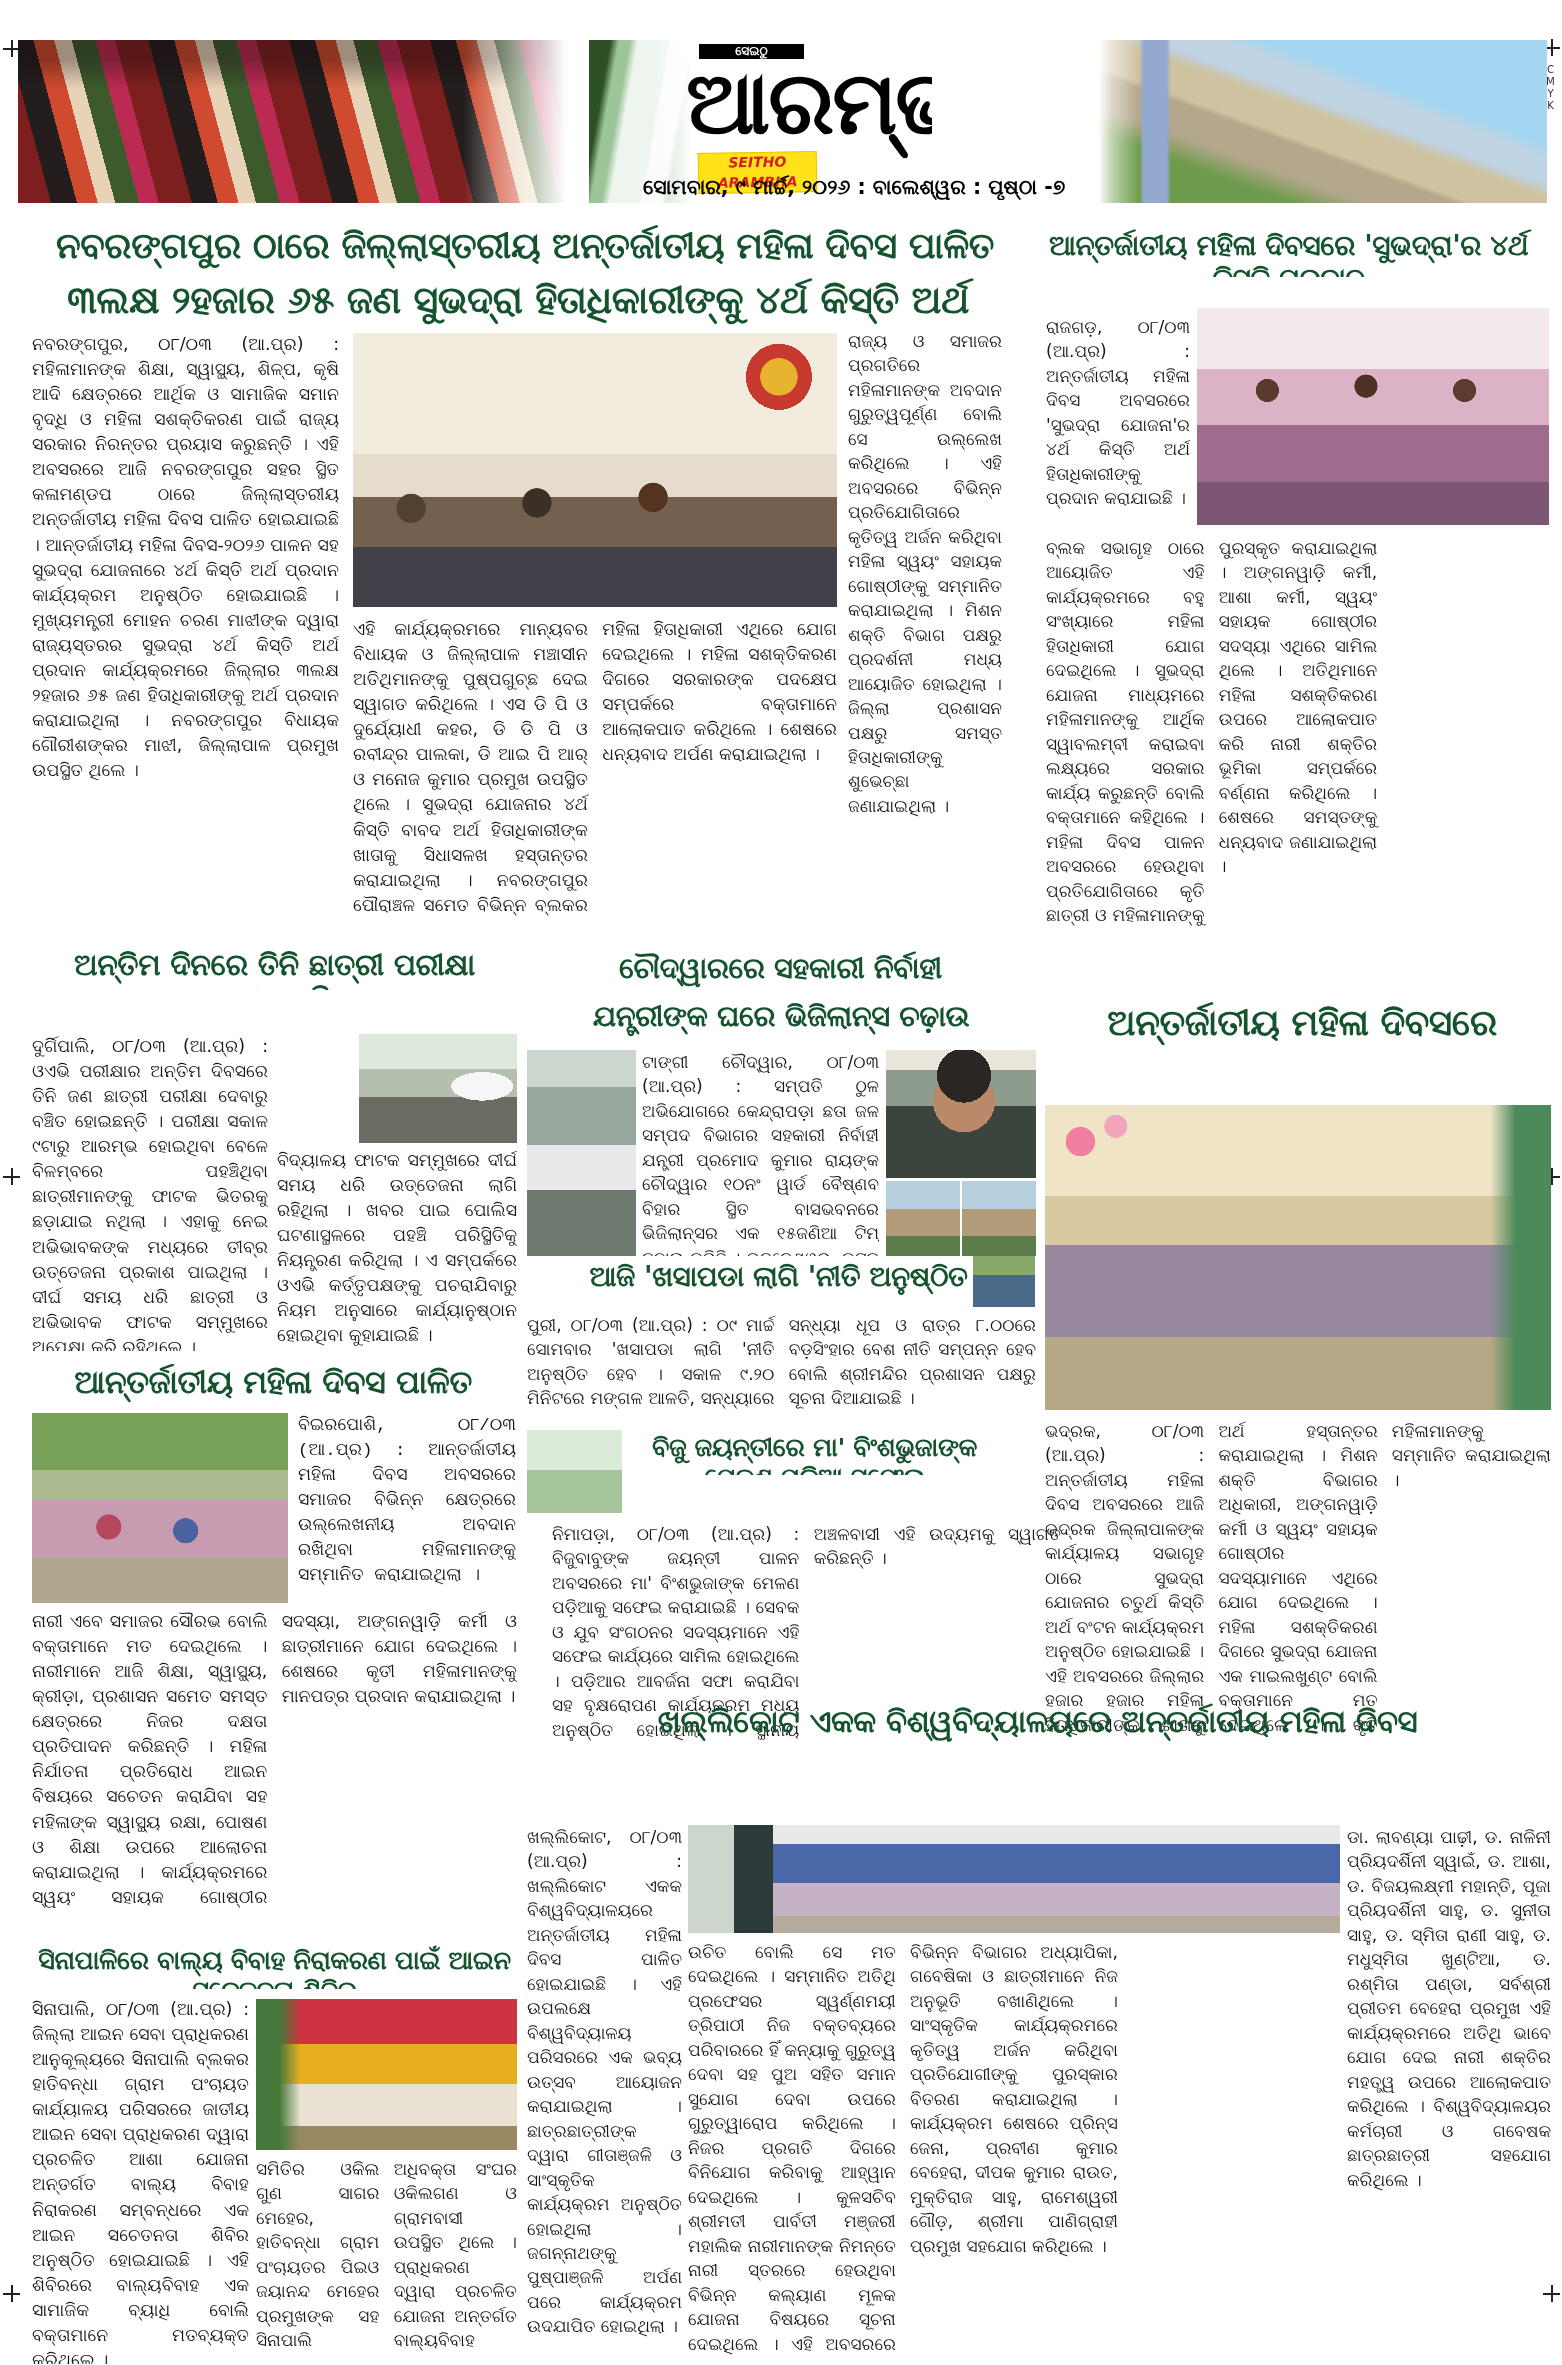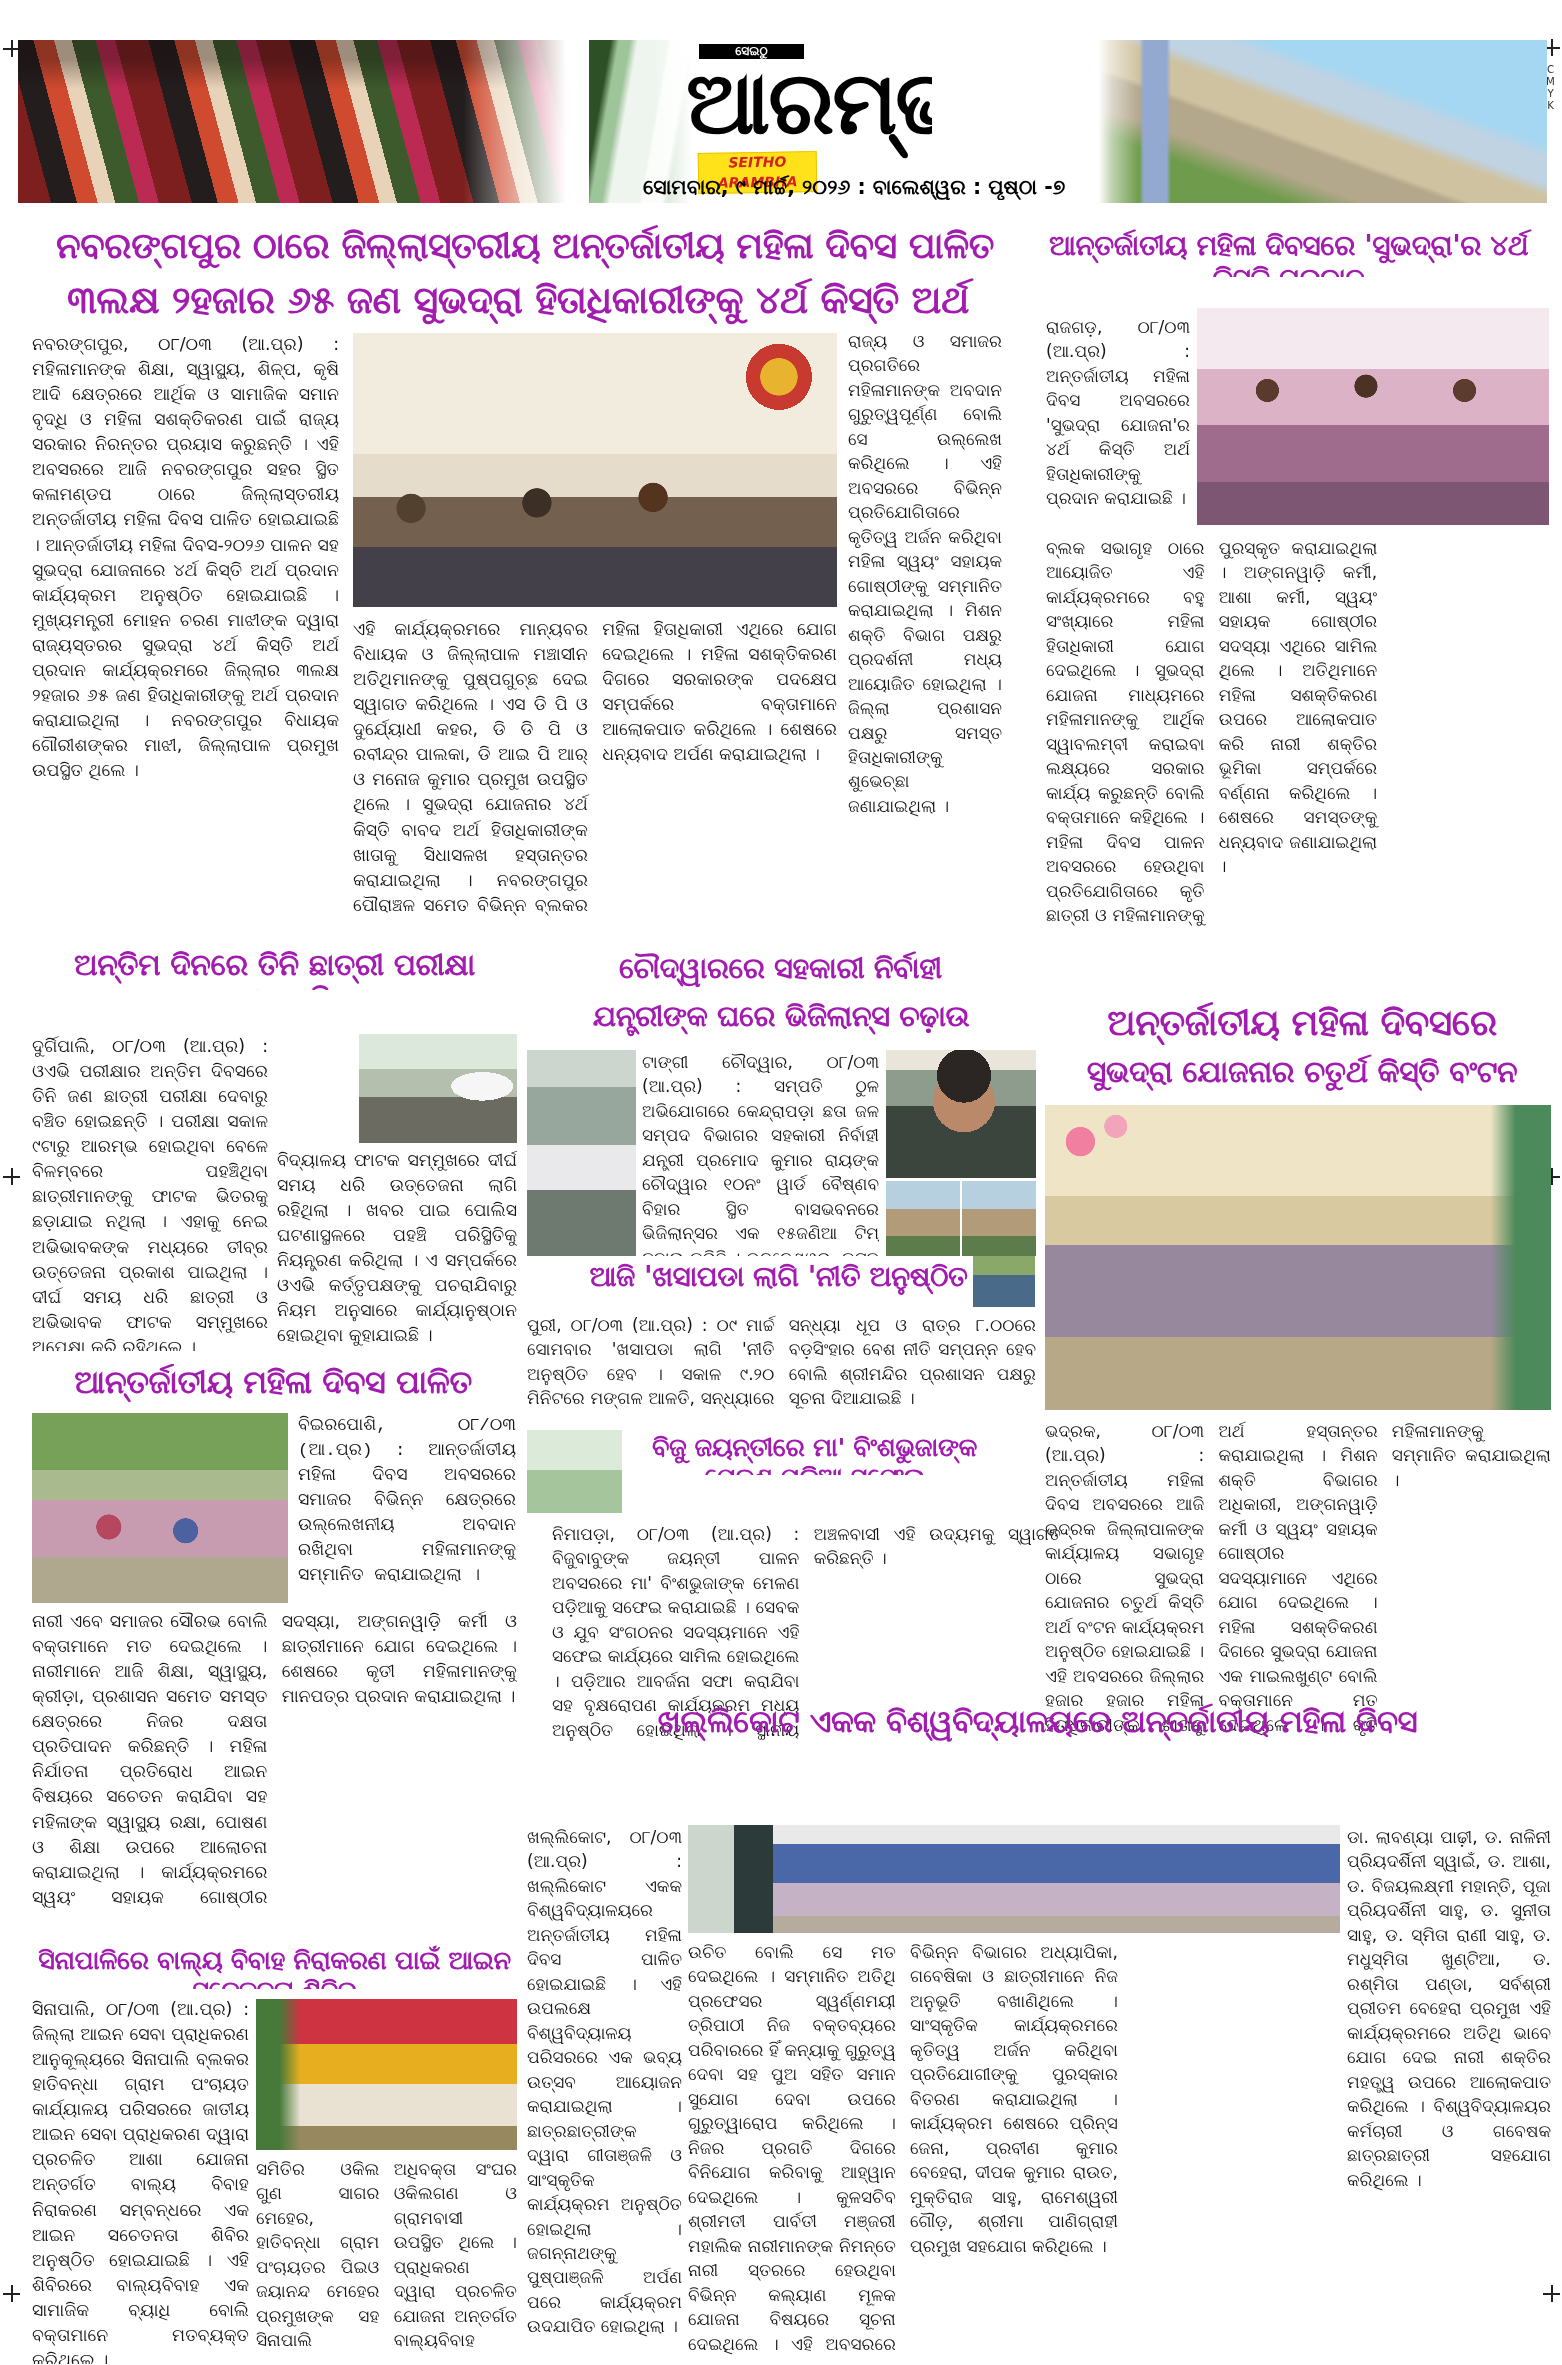--- a/index.html
+++ b/index.html
@@ -1,19 +1,19 @@
 <!DOCTYPE html>
 <html style="font-size:8.2px"><head>
 <meta charset="utf-8">
 <style>
   html,body{margin:0;padding:0;background:#ffffff;}
   .page{position:relative;width:1563px;height:2366px;background:#ffffff;overflow:hidden;
         font-family:"DejaVu Sans",sans-serif;color:#141414;}
   .photo{position:absolute;background-size:cover;}
-  .hl{position:absolute;font-weight:bold;color:#a21caf;text-align:center;line-height:1.18;
+  .hl{position:absolute;font-weight:bold;color:#14532d;text-align:center;line-height:1.18;
       letter-spacing:-0.5px;overflow:hidden;}
   .body-txt{position:absolute;font-size:17.4px;line-height:1.44;text-align:justify;
       overflow:hidden;color:#161616;word-break:break-word;}
   .cols2{column-count:2;column-gap:14.3px;column-fill:auto;}
   .cols3{column-count:3;column-gap:14.3px;column-fill:auto;}
   .kicker{position:absolute;background:#000;color:#fff;text-align:center;
       font-size:12.3px;line-height:15.4px;font-weight:bold;overflow:hidden;}
   .mast-title{position:absolute;font-weight:bold;color:#000;font-size:87px;
       line-height:1.25;text-align:center;letter-spacing:-2px;overflow:hidden;}
   .badge{position:absolute;background:#ffe21a;color:#d42020;font-weight:bold;
@@ -125,21 +125,20 @@
   <div class="photo ph-car" style="left:527px;top:1050px;width:109px;height:206px;"></div>
   <div class="body-txt" style="left:642px;top:1050px;width:237px;height:206px;font-size:17px;">ଟାଙ୍ଗୀ ଚୌଦ୍ୱାର, ୦୮/୦୩ (ଆ.ପ୍ର) : ସମ୍ପତି ଠୁଳ ଅଭିଯୋଗରେ କେନ୍ଦ୍ରାପଡ଼ା ଛତା ଜଳ ସମ୍ପଦ ବିଭାଗର ସହକାରୀ ନିର୍ବାହୀ ଯନ୍ତ୍ରୀ ପ୍ରମୋଦ କୁମାର ରାୟଙ୍କ ଚୌଦ୍ୱାର ୧୦ନଂ ୱାର୍ଡ ବୈଷ୍ଣବ ବିହାର ସ୍ଥିତ ବାସଭବନରେ ଭିଜିଲାନ୍ସର ଏକ ୧୫ଜଣିଆ ଟିମ୍ ଚଢ଼ାଉ କରିଛି । ଭୁବନେଶ୍ୱର, କଟକ ଓ ଚୌଦ୍ୱାରରେ ଥିବା ତାଙ୍କ ସ୍ଥାବର ଅସ୍ଥାବର ସମ୍ପତ୍ତିର ତଦନ୍ତ ଜାରି ରହିଛି ବୋଲି ଜଣାପଡ଼ିଛି ।</div>
   <div class="photo ph-portrait" style="left:886px;top:1050px;width:150px;height:128px;"></div>
   <div class="photo ph-houses" style="left:886px;top:1181px;width:150px;height:75px;"></div>
 
   <div class="hl" style="left:589px;top:1260px;width:379px;height:45px;font-size:28px;">ଆଜି 'ଖସାପଡା ଲାଗି 'ନୀତି ଅନୁଷ୍ଠିତ</div>
   <div class="photo ph-khasa" style="left:973px;top:1256px;width:62px;height:51px;"></div>
   <div class="body-txt cols2" style="left:527px;top:1313px;width:509px;height:108px;font-size:17px;">ପୁରୀ, ୦୮/୦୩ (ଆ.ପ୍ର) : ୦୯ ମାର୍ଚ୍ଚ ସୋମବାର 'ଖସାପଡା ଲାଗି 'ନୀତି ଅନୁଷ୍ଠିତ ହେବ । ସକାଳ ୯.୨୦ ମିନିଟରେ ମଙ୍ଗଳ ଆଳତି, ସନ୍ଧ୍ୟାରେ ସନ୍ଧ୍ୟା ଧୂପ ଓ ରାତ୍ର ୮.୦୦ରେ ବଡ଼ସିଂହାର ବେଶ ନୀତି ସମ୍ପନ୍ନ ହେବ ବୋଲି ଶ୍ରୀମନ୍ଦିର ପ୍ରଶାସନ ପକ୍ଷରୁ ସୂଚନା ଦିଆଯାଇଛି ।</div>
 
   <div class="hl" style="left:1053px;top:1002px;width:498px;height:43px;font-size:36px;">ଅନ୍ତର୍ଜାତୀୟ ମହିଳା ଦିବସରେ ଭଦ୍ରକରେ</div>
-  <div class="hl" style="left:1053px;top:1054px;width:498px;height:45px;font-size:30px;">ସୁଭଦ୍ରା ଯୋଜନାର ଚତୁର୍ଥ କିସ୍ତି ବଂଟନ</div>
   <div class="photo ph-hall" style="left:1045px;top:1105px;width:506px;height:305px;"></div>
   <div class="body-txt cols3" style="left:1045px;top:1419px;width:506px;height:331px;font-size:17px;">ଭଦ୍ରକ, ୦୮/୦୩ (ଆ.ପ୍ର) : ଅନ୍ତର୍ଜାତୀୟ ମହିଳା ଦିବସ ଅବସରରେ ଆଜି ଭଦ୍ରକ ଜିଲ୍ଲାପାଳଙ୍କ କାର୍ଯ୍ୟାଳୟ ସଭାଗୃହ ଠାରେ ସୁଭଦ୍ରା ଯୋଜନାର ଚତୁର୍ଥ କିସ୍ତି ଅର୍ଥ ବଂଟନ କାର୍ଯ୍ୟକ୍ରମ ଅନୁଷ୍ଠିତ ହୋଇଯାଇଛି । ଏହି ଅବସରରେ ଜିଲ୍ଲାର ହଜାର ହଜାର ମହିଳା ହିତାଧିକାରୀଙ୍କ ଖାତାକୁ ଅର୍ଥ ହସ୍ତାନ୍ତର କରାଯାଇଥିଲା । ମିଶନ ଶକ୍ତି ବିଭାଗର ଅଧିକାରୀ, ଅଙ୍ଗନୱାଡ଼ି କର୍ମୀ ଓ ସ୍ୱୟଂ ସହାୟକ ଗୋଷ୍ଠୀର ସଦସ୍ୟାମାନେ ଏଥିରେ ଯୋଗ ଦେଇଥିଲେ । ମହିଳା ସଶକ୍ତିକରଣ ଦିଗରେ ସୁଭଦ୍ରା ଯୋଜନା ଏକ ମାଇଲଖୁଣ୍ଟ ବୋଲି ବକ୍ତାମାନେ ମତ ଦେଇଥିଲେ । କୃତି ମହିଳାମାନଙ୍କୁ ସମ୍ମାନିତ କରାଯାଇଥିଲା ।</div>
 
   <div class="photo ph-biju" style="left:527px;top:1430px;width:95px;height:83px;"></div>
   <div class="hl" style="left:635px;top:1432px;width:359px;height:43px;font-size:25.6px;">ବିଜୁ ଜୟନ୍ତୀରେ ମା' ବିଂଶଭୁଜାଙ୍କ ମେଳଣ ପଡ଼ିଆ ସଫେଇ</div>
   <div class="body-txt cols2" style="left:552px;top:1522px;width:509px;height:236px;font-size:17px;">ନିମାପଡ଼ା, ୦୮/୦୩ (ଆ.ପ୍ର) : ବିଜୁବାବୁଙ୍କ ଜୟନ୍ତୀ ପାଳନ ଅବସରରେ ମା' ବିଂଶଭୁଜାଙ୍କ ମେଳଣ ପଡ଼ିଆକୁ ସଫେଇ କରାଯାଇଛି । ସେବକ ଓ ଯୁବ ସଂଗଠନର ସଦସ୍ୟମାନେ ଏହି ସଫେଇ କାର୍ଯ୍ୟରେ ସାମିଲ ହୋଇଥିଲେ । ପଡ଼ିଆର ଆବର୍ଜନା ସଫା କରାଯିବା ସହ ବୃକ୍ଷରୋପଣ କାର୍ଯ୍ୟକ୍ରମ ମଧ୍ୟ ଅନୁଷ୍ଠିତ ହୋଇଥିଲା । ସ୍ଥାନୀୟ ଅଞ୍ଚଳବାସୀ ଏହି ଉଦ୍ୟମକୁ ସ୍ୱାଗତ କରିଛନ୍ତି ।</div>
 
   <div class="hl" style="left:51px;top:1364px;width:444px;height:46px;font-size:32px;">ଆନ୍ତର୍ଜାତୀୟ ମହିଳା ଦିବସ ପାଳିତ</div>
   <div class="photo ph-outdoor" style="left:32px;top:1413px;width:256px;height:190px;"></div>
   <div class="body-txt" style="left:298px;top:1413px;width:218px;height:190px;font-family:Liberation Mono, monospace;">ବିଇରପୋଶି, ୦୮/୦୩ (ଆ.ପ୍ର) : ଆନ୍ତର୍ଜାତୀୟ ମହିଳା ଦିବସ ଅବସରରେ ସମାଜର ବିଭିନ୍ନ କ୍ଷେତ୍ରରେ ଉଲ୍ଲେଖନୀୟ ଅବଦାନ ରଖିଥିବା ମହିଳାମାନଙ୍କୁ ସମ୍ମାନିତ କରାଯାଇଥିଲା ।</div>

